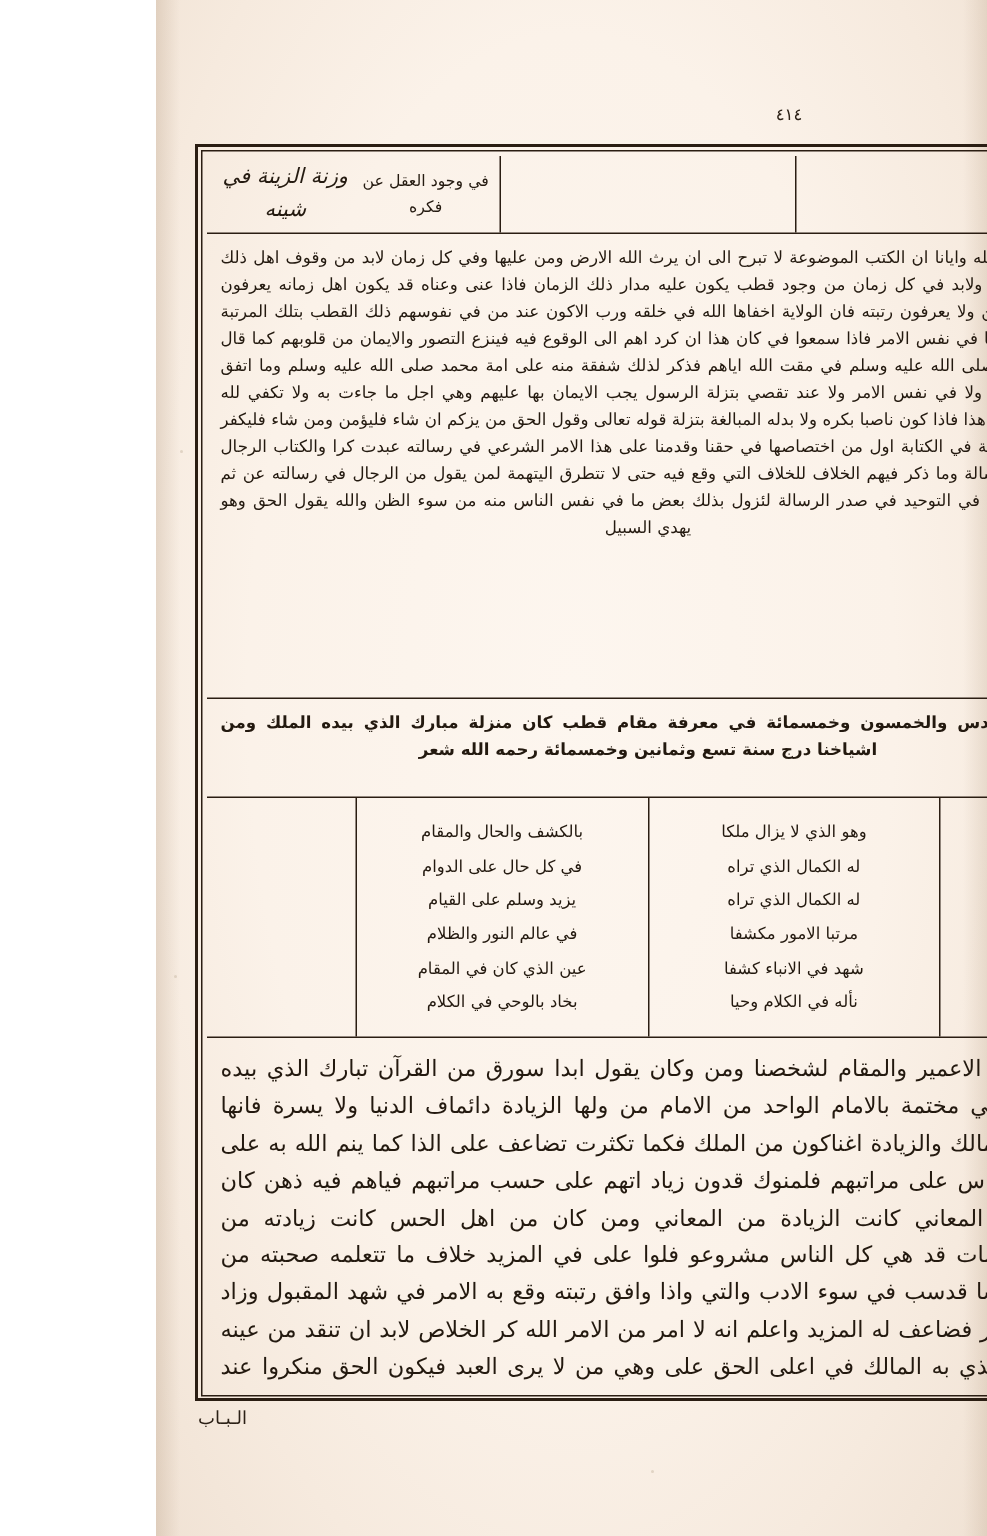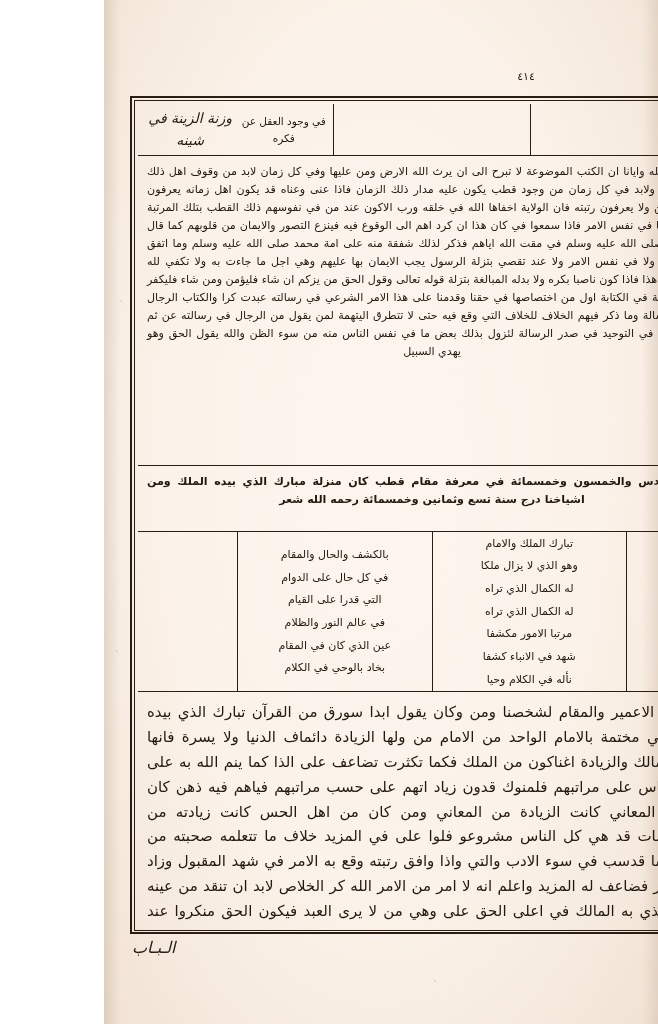--- a/index.html
+++ b/index.html
@@ -165,24 +165,23 @@
     color: #23190f;
     text-align: center;
     white-space: nowrap;
   }
 
   .bottom-word {
     position: absolute;
     left: 28px;
     top: 938px;
     font-family: "DejaVu Sans", sans-serif;
-    font-size: 16px;
+    font-size: 12px;
     color: #2b2016;
     letter-spacing: 2px;
-    font-style: italic;
   }
   .edge-shadow {
     position: absolute;
     top: 0; bottom: 0; left: 0;
     width: 16px;
     background: linear-gradient(to right, rgba(160,130,100,.22), rgba(160,130,100,0));
     pointer-events: none;
   }
   .edge-shadow.right {
     left: auto; right: 0;
@@ -225,32 +224,31 @@
       </div>
     </div>
 
     <div class="prose b1">اعلم وفقنا الله وايانا ان الكتب الموضوعة لا تبرح الى ان يرث الله الارض ومن عليها وفي كل زمان لابد من وقوف اهل ذلك الزمان عليها ولابد في كل زمان من وجود قطب يكون عليه مدار ذلك الزمان فاذا عنى وعناه قد يكون اهل زمانه يعرفون بالاسم والعين ولا يعرفون رتبته فان الولاية اخفاها الله في خلقه ورب الاكون عند من في نفوسهم ذلك القطب بتلك المرتبة التي هو عليها في نفس الامر فاذا سمعوا في كان هذا ان كرد اهم الى الوقوع فيه فينزع التصور والايمان من قلوبهم كما قال رسول الله صلى الله عليه وسلم في مقت الله اياهم فذكر لذلك شفقة منه على امة محمد صلى الله عليه وسلم وما اتفق قلوب الناس ولا في نفس الامر ولا عند تقصي بتزلة الرسول يجب الايمان بها عليهم وهي اجل ما جاءت به ولا تكفي لله اظهارها مثل هذا فاذا كون ناصبا بكره ولا بدله المبالغة بتزلة قوله تعالى وقول الحق من يزكم ان شاء فليؤمن ومن شاء فليكفر وبسط الرحمة في الكتابة اول من اختصاصها في حقنا وقدمنا على هذا الامر الشرعي في رسالته عبدت كرا والكتاب الرجال في أول الرسالة وما ذكر فيهم الخلاف للخلاف التي وقع فيه حتى لا تتطرق اليتهمة لمن يقول من الرجال في رسالته عن ثم قساق عقدته في التوحيد في صدر الرسالة لئزول بذلك بعض ما في نفس الناس منه من سوء الظن والله يقول الحق وهو يهدي السبيل</div>
 
     <div class="prose b2">الباب السادس والخمسون وخمسمائة في معرفة مقام قطب كان منزلة مبارك الذي بيده الملك ومن اشياخنا درج سنة تسع وثمانين وخمسمائة رحمه الله   شعر</div>
 
     <div class="poem-wrap">
       <div class="poem-box">
         <div class="poem-col right">
-          <div class="poem-line">تبارك الملك والامام</div>
           <div class="poem-line">وهو الذي لا يزال ملكا</div>
           <div class="poem-line">له الكمال الذي تراه</div>
           <div class="poem-line">له الكمال الذي تراه</div>
           <div class="poem-line">مرتبا الامور مكشفا</div>
           <div class="poem-line">شهد في الانباء كشفا</div>
           <div class="poem-line">نأله في الكلام وحيا</div>
         </div>
         <div class="poem-col">
           <div class="poem-line">بالكشف والحال والمقام</div>
           <div class="poem-line">في كل حال على الدوام</div>
-          <div class="poem-line">التي قدرا على القيام</div>
+          <div class="poem-line">يزيد وسلم على القيام</div>
           <div class="poem-line">في عالم النور والظلام</div>
           <div class="poem-line">عين الذي كان في المقام</div>
           <div class="poem-line">بخاد بالوحي في الكلام</div>
         </div>
       </div>
     </div>
 
     <div class="prose b3">وكان هذا الاعمير والمقام لشخصنا ومن وكان يقول ابدا سورق من القرآن تبارك الذي بيده الملك وهي مختمة بالامام الواحد من الامام من ولها الزيادة دائماف الدنيا ولا يسرة فانها مختمة المالك والزيادة اغناكون من الملك فكما تكثرت تضاعف على الذا كما ينم الله به على عبده والناس على مراتبهم فلمنوك قدون زياد اتهم على حسب مراتبهم فياهم فيه ذهن كان من اهل المعاني كانت الزيادة من المعاني ومن كان من اهل الحس كانت زيادته من المحسوسات قد هي كل الناس مشروعو فلوا على في المزيد خلاف ما تتعلمه صحبته من يشهد راسا قدسب في سوء الادب والتي واذا وافق رتبته وقع به الامر في شهد المقبول وزاد في الشكر فضاعف له المزيد واعلم انه لا امر من الامر الله كر الخلاص لابد ان تنقد من عينه يدالحق الذي به المالك في اعلى الحق على وهي من لا يرى العبد فيكون الحق منكروا عند النوع لا علم من من جهته فاذا كرشي ثم لتنفي كل منهم عليه فيشركوهم في كل الغير فانوه من أني نوع وكان من الانعام وهذا لا يكون للانين كل من رجال الله والله يقول الحق وهو يهدي السبيل الهادي الى صراط مستقيم</div>
 
   </div>

